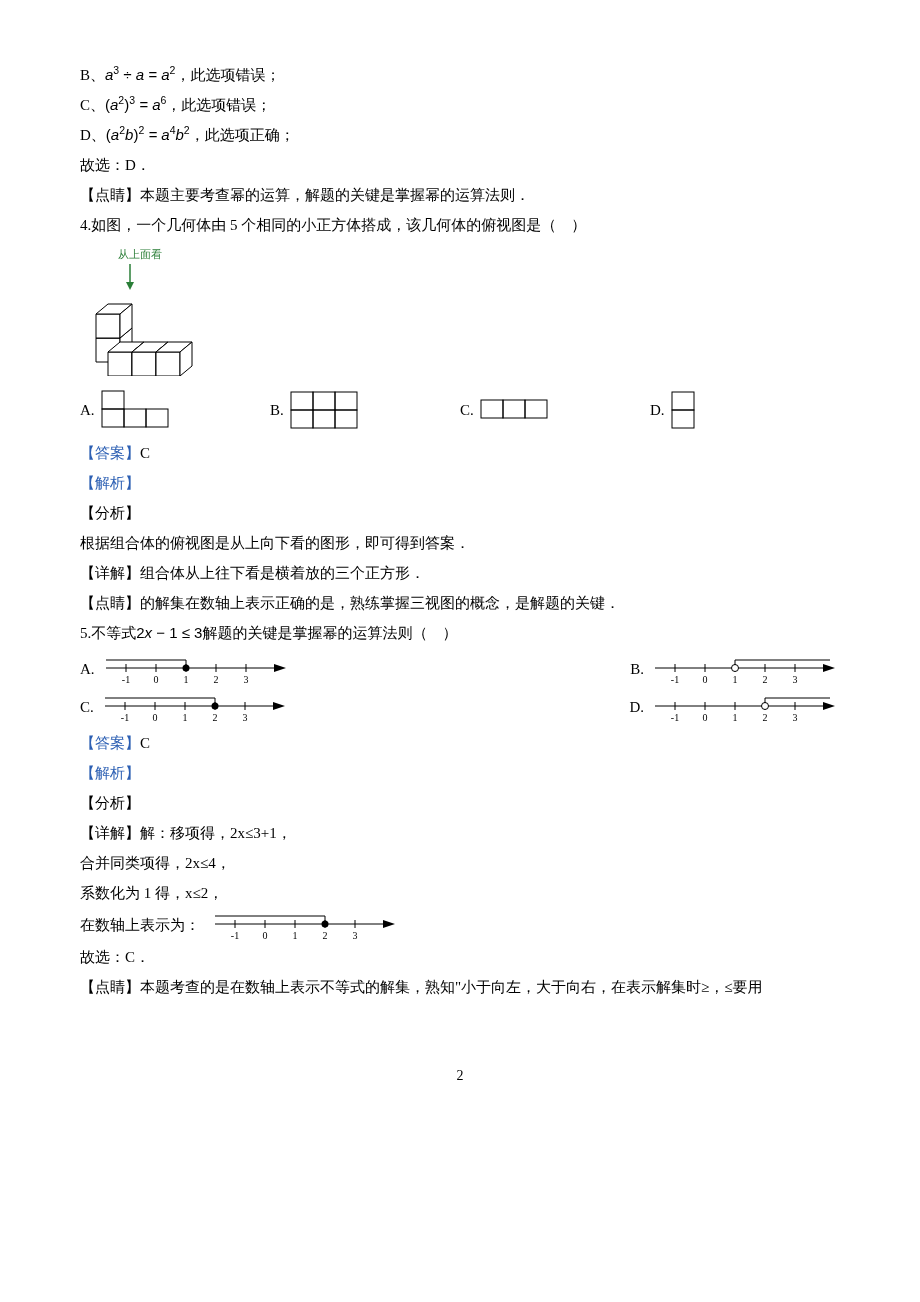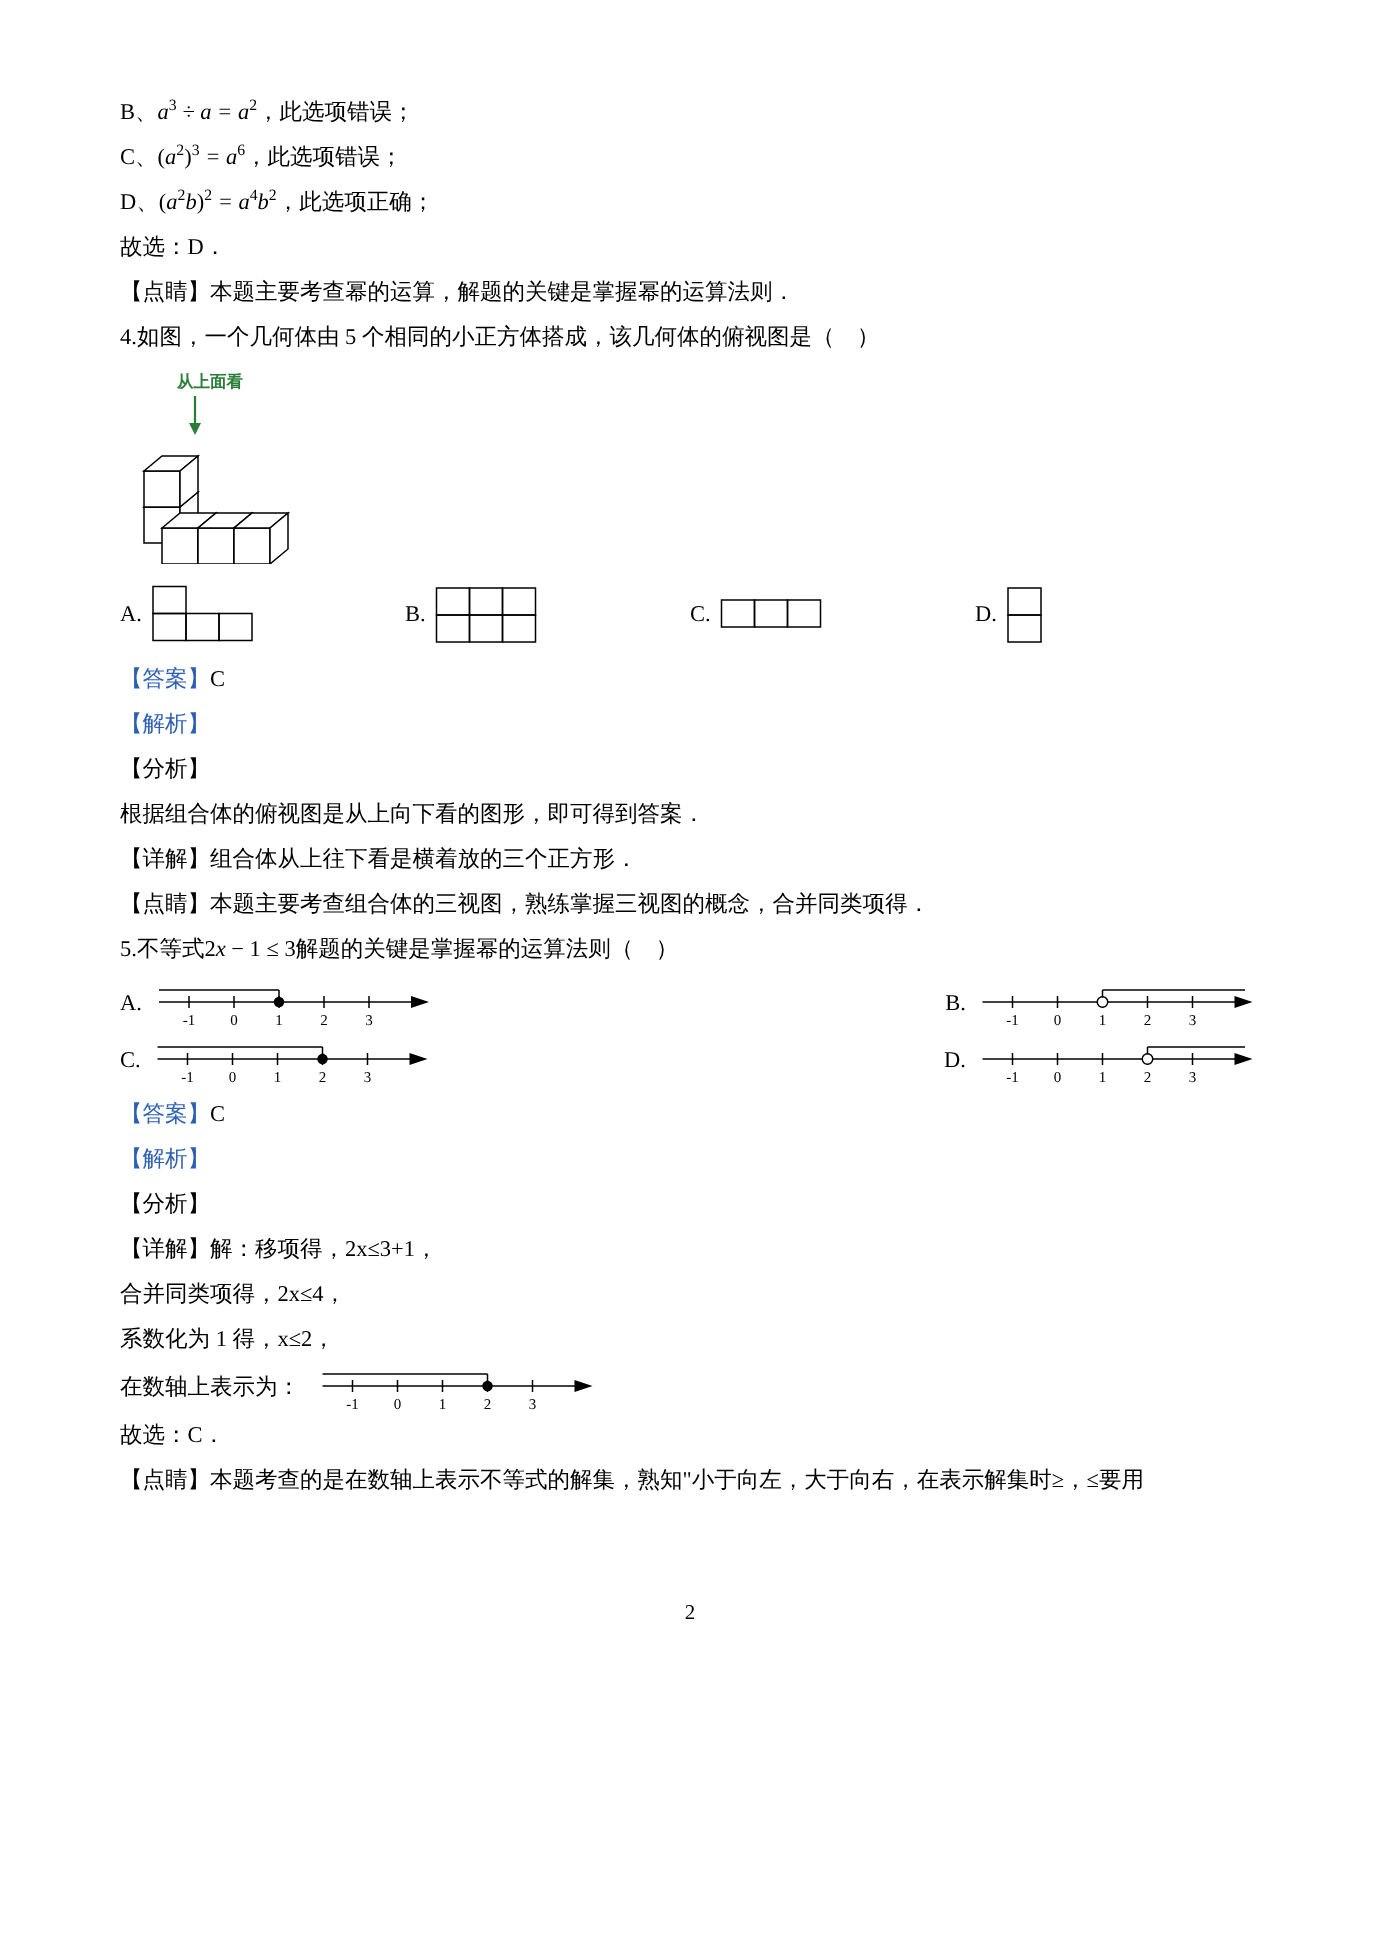--- a/index.html
+++ b/index.html
@@ -16,42 +16,41 @@
     margin: 0 auto;
     padding: 60px 80px 40px 80px;
     box-sizing: content-box;
   }
   .row {
     display: flex;
     align-items: center;
     flex-wrap: nowrap;
   }
   .math {
-    font-family: Liberation Serif, serif;
+    font-family: Liberation Sans, sans-serif;
     font-style: italic;
   }
   .upr { font-style: normal; }
   sup, sub { font-size: 0.7em; line-height: 0; }
   .opt-row {
     display: flex;
     align-items: center;
     gap: 0;
     margin: 8px 0;
   }
   .opt-cell {
     display: flex;
     align-items: center;
   }
   .opt-label {
     margin-right: 6px;
   }
   .blue { color: #2c5fb3; }
   .cube-fig {
     margin: 6px 0 14px 0;
-    font-weight: bold;
   }
   .cube-fig svg { display: block; }
 
   .numline svg { display: block; }
   .two-col {
     display: flex;
     justify-content: space-between;
     align-items: center;
     margin: 4px 0;
   }
@@ -177,21 +176,21 @@
     </div>
   </div>
 
   <div class="blue">
     <span>【答案】</span><span style="color:#000">C</span>
   </div>
   <div class="blue">【解析】</div>
   <div>【分析】</div>
   <div>根据组合体的俯视图是从上向下看的图形，即可得到答案．</div>
   <div>【详解】组合体从上往下看是横着放的三个正方形．</div>
-  <div>【点睛】本题主要考查组合体的三视图，熟练掌握三视图的概念，合并同类项得．</div>
+  <div>【点睛】的解集在数轴上表示正确的是，熟练掌握三视图的概念，是解题的关键．</div>
 
   <div class="row">
     <span>5.不等式</span>
     <span class="math">
       <span class="upr">2</span><span>x</span><span class="upr"> − 1 ≤ 3</span>
     </span>
     <span>解题的关键是掌握幂的运算法则（　）</span>
   </div>
 
   <div class="two-col">

